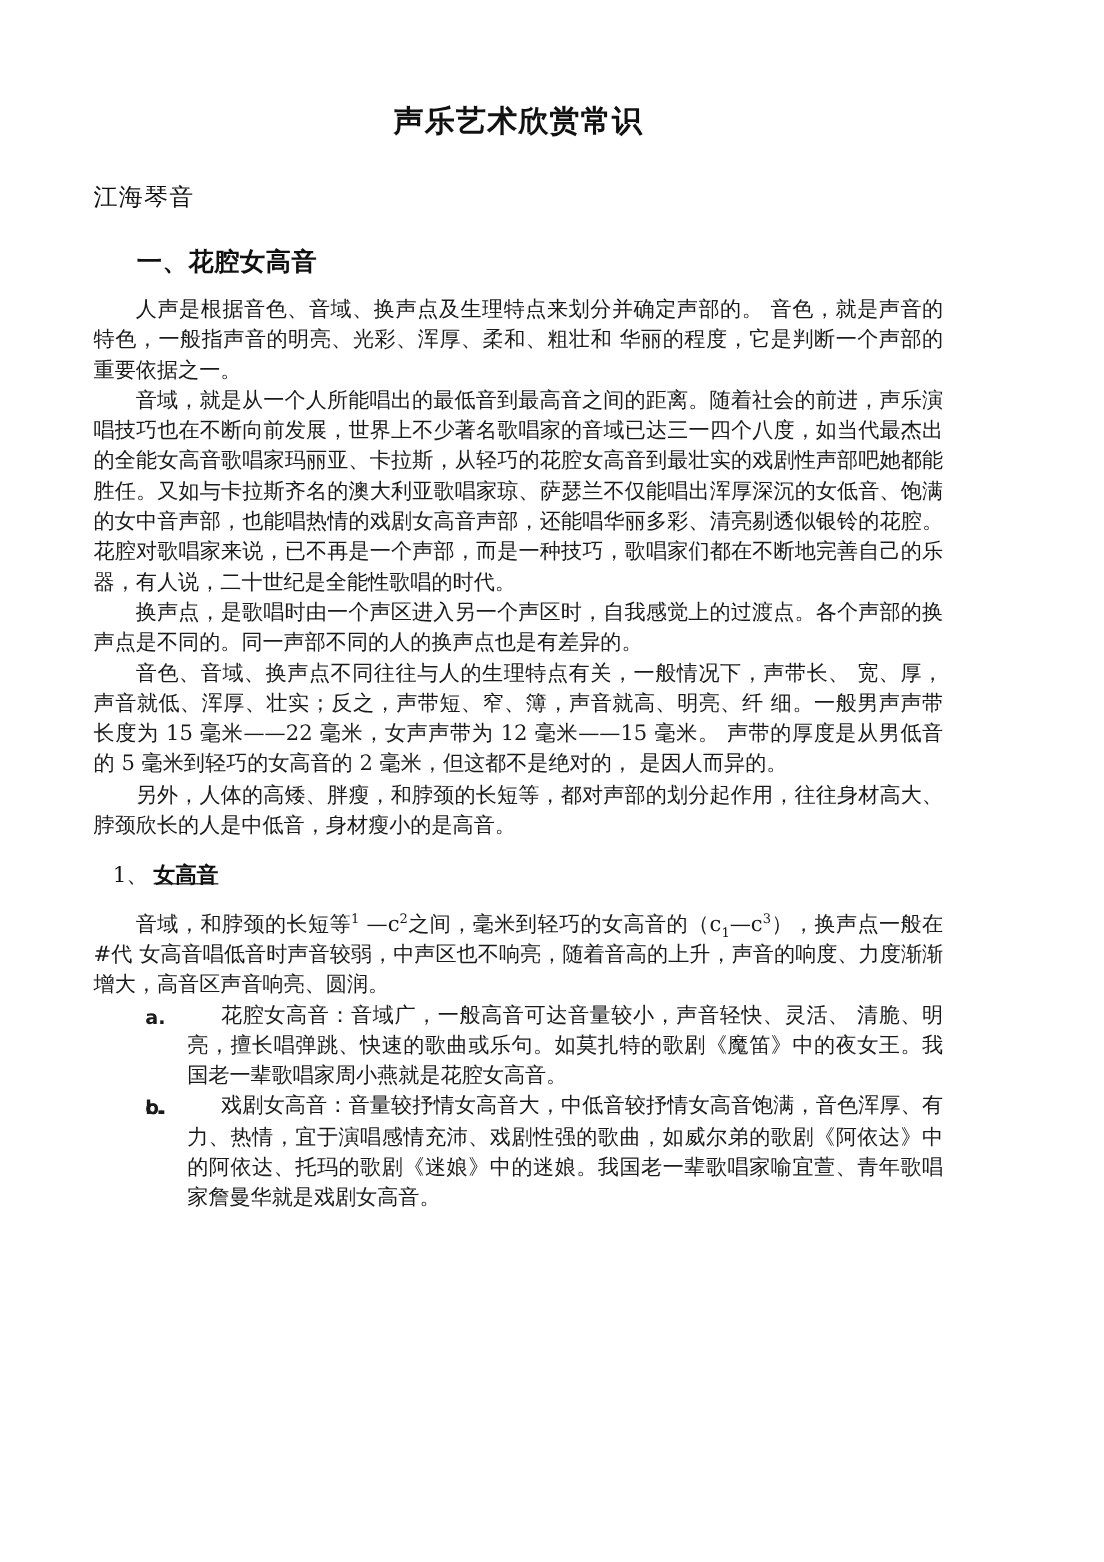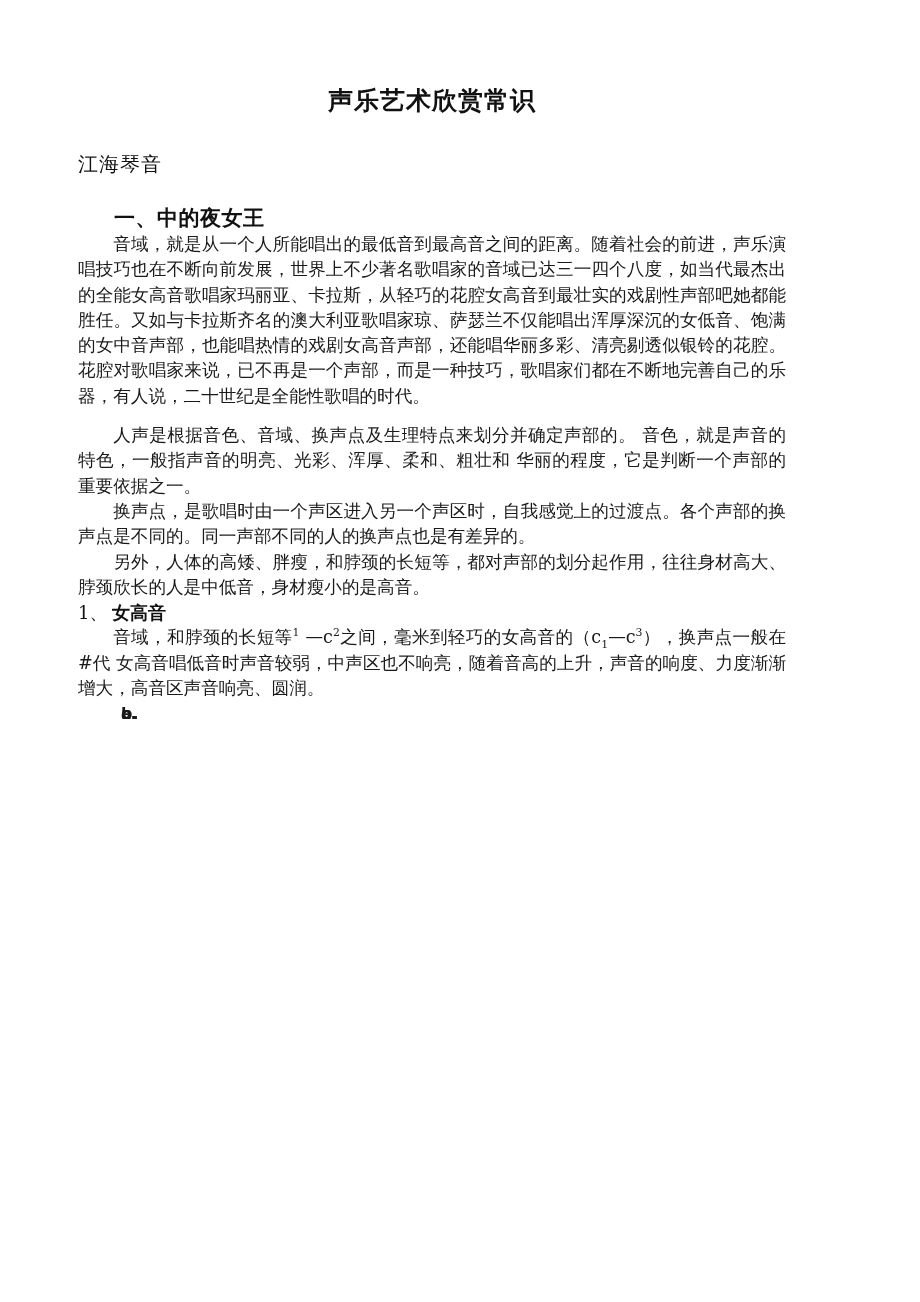--- a/index.html
+++ b/index.html
@@ -63,22 +63,23 @@
     color: #1a1a1a;
   }
   .para.first {
     padding-top: 14px;
   }
   .sub-heading {
     font-family: "DejaVu Sans", "Liberation Sans", sans-serif;
     font-weight: bold;
     font-size: 18px;
     line-height: 25.3px;
-    margin: 0;
+    margin: 16px;
     color: #111;
+    text-decoration: underline;
   }
   .sub-heading .num {
     font-family: "DejaVu Serif", "Liberation Serif", serif;
     font-weight: normal;
     display: inline-block;
     min-width: 34px;
   }
   .sub-heading.indent-2 {
     padding-left: 78px;
   }
@@ -111,41 +112,44 @@
 </head>
 <body>
 
 <div class="page">
   <div class="content">
 
     <h1 class="doc-title">声乐艺术欣赏常识</h1>
 
     <div class="doc-author">江海琴音</div>
 
-    <h2 class="section-heading">一、中的夜女王</h2>
+    <h2 class="section-heading">一、花腔女高音</h2>
 
+    <p class="para first">人声是根据音色、音域、换声点及生理特点来划分并确定声部的。 音色，就是声音的特色，一般指声音的明亮、光彩、浑厚、柔和、粗壮和 华丽的程度，它是判断一个声部的重要依据之一。</p>
     <p class="para">音域，就是从一个人所能唱出的最低音到最高音之间的距离。随着社会的前进，声乐演唱技巧也在不断向前发展，世界上不少著名歌唱家的音域已达三一四个八度，如当代最杰出的全能女高音歌唱家玛丽亚、卡拉斯，从轻巧的花腔女高音到最壮实的戏剧性声部吧她都能胜任。又如与卡拉斯齐名的澳大利亚歌唱家琼、萨瑟兰不仅能唱出浑厚深沉的女低音、饱满的女中音声部，也能唱热情的戏剧女高音声部，还能唱华丽多彩、清亮剔透似银铃的花腔。花腔对歌唱家来说，已不再是一个声部，而是一种技巧，歌唱家们都在不断地完善自己的乐器，有人说，二十世纪是全能性歌唱的时代。</p>
-    <p class="para first">人声是根据音色、音域、换声点及生理特点来划分并确定声部的。 音色，就是声音的特色，一般指声音的明亮、光彩、浑厚、柔和、粗壮和 华丽的程度，它是判断一个声部的重要依据之一。</p>
     <p class="para">换声点，是歌唱时由一个声区进入另一个声区时，自我感觉上的过渡点。各个声部的换声点是不同的。同一声部不同的人的换声点也是有差异的。</p>
+    <p class="para">音色、音域、换声点不同往往与人的生理特点有关，一般情况下，声带长、 宽、厚，声音就低、浑厚、壮实；反之，声带短、窄、簿，声音就高、明亮、纤 细。一般男声声带长度为 15 毫米——22 毫米，女声声带为 12 毫米——15 毫米。 声带的厚度是从男低音的 5 毫米到轻巧的女高音的 2 毫米，但这都不是绝对的， 是因人而异的。</p>
     <p class="para">另外，人体的高矮、胖瘦，和脖颈的长短等，都对声部的划分起作用，往往身材高大、脖颈欣长的人是中低音，身材瘦小的是高音。</p>
 
     <div class="sub-heading">
       <span class="num">1、</span><span>女高音</span>
     </div>
 
     <p class="para"><span>音域，和脖颈的长短等</span><sup class="note">1</sup><span> —c</span><sup class="note">2</sup><span>之间，毫米到轻巧的女高音的（c</span><sub class="note">1</sub><span>—c</span><sup class="note">3</sup><span>），换声点一般在#代 女高音唱低音时声音较弱，中声区也不响亮，随着音高的上升，声音的响度、力度渐渐增大，高音区声音响亮、圆润。</span></p>
 
 
     <div class="list-item">
       <span class="marker">a.</span>
+      <span class="body">花腔女高音：音域广，一般高音可达音量较小，声音轻快、灵活、 清脆、明亮，擅长唱弹跳、快速的歌曲或乐句。如莫扎特的歌剧《魔笛》中的夜女王。我国老一辈歌唱家周小燕就是花腔女高音。</span>
     </div>
 
     <div class="list-item">
       <span class="marker">b.</span>
     </div>
 
     <div class="list-item">
       <span class="marker">c.</span>
+      <span class="body">戏剧女高音：音量较抒情女高音大，中低音较抒情女高音饱满，音色浑厚、有力、热情，宜于演唱感情充沛、戏剧性强的歌曲，如威尔弟的歌剧《阿依达》中的阿依达、托玛的歌剧《迷娘》中的迷娘。我国老一辈歌唱家喻宜萱、青年歌唱家詹曼华就是戏剧女高音。</span>
     </div>
 
 
   </div>
 </div>
 
 </body></html>

